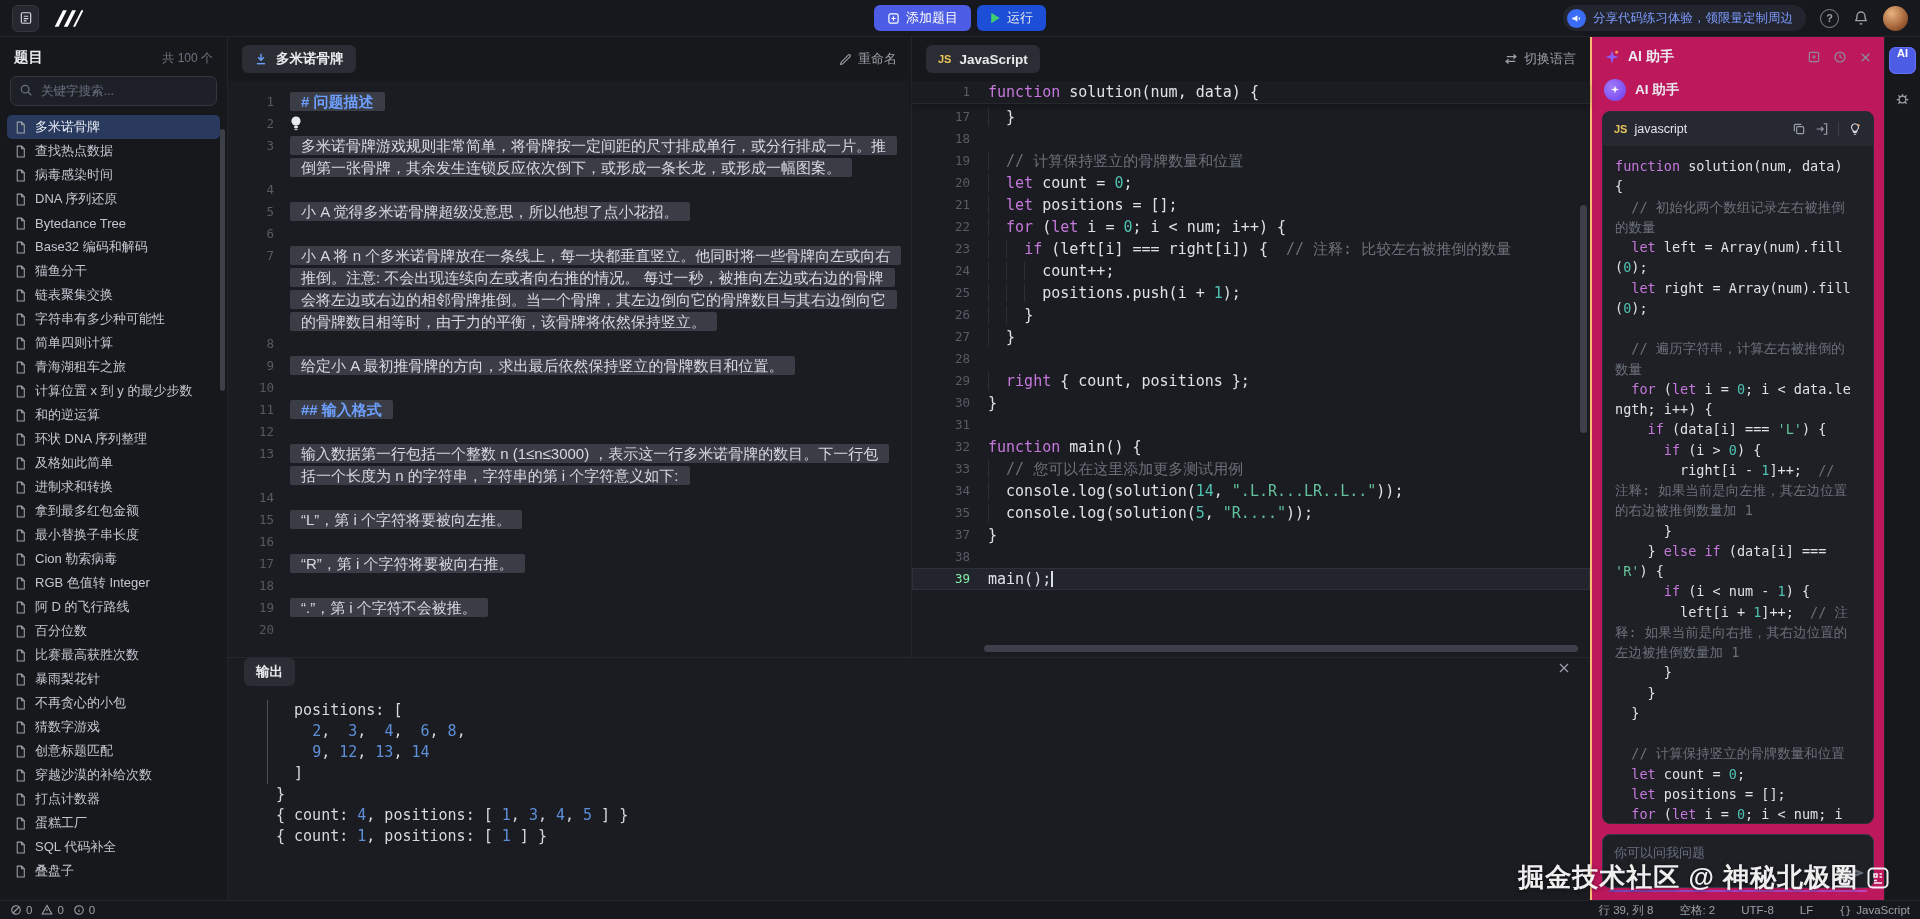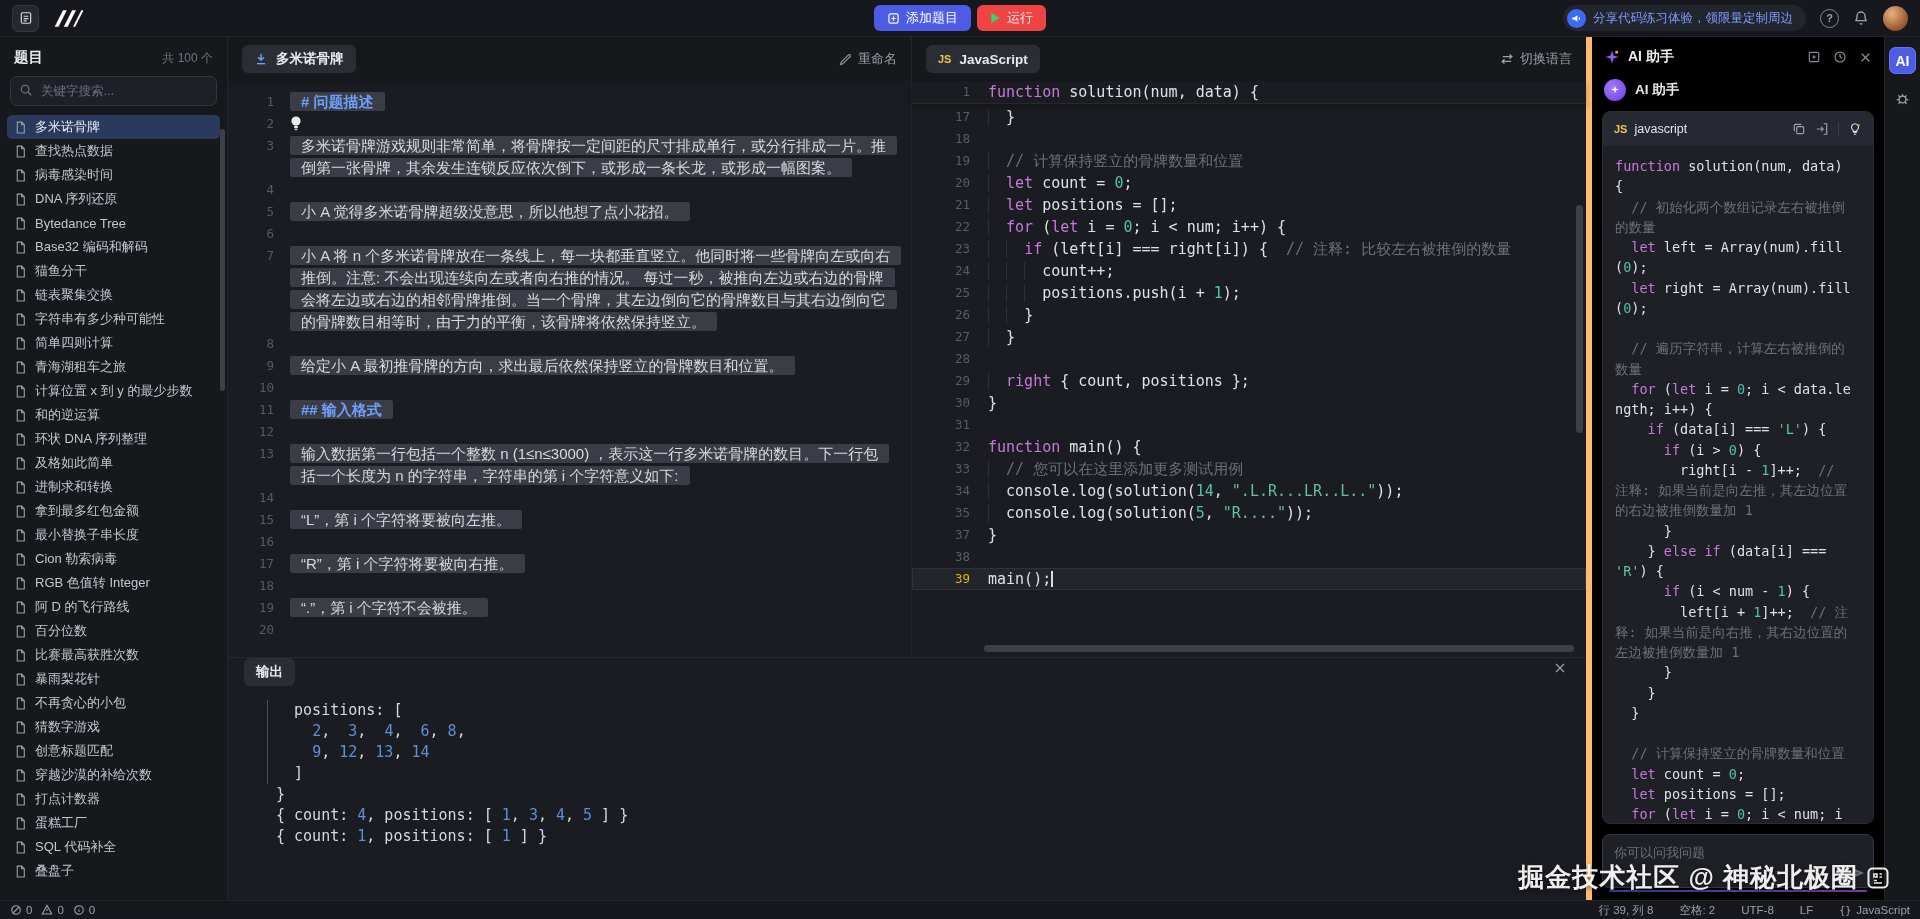--- a/index.html
+++ b/index.html
@@ -10,21 +10,21 @@
   .topbar{flex:0 0 37px;height:37px;background:#17181d;border-bottom:1px solid #23252b;display:flex;
           align-items:center;padding:0 12px;box-sizing:border-box;position:relative;z-index:20;}
   .tb-left{display:flex;align-items:center;gap:14px}
   .tb-iconbtn{width:27px;height:27px;border-radius:6px;background:#26282f;border:1px solid #34373f;
           display:flex;align-items:center;justify-content:center;cursor:pointer;padding:0}
   .logo{display:flex;align-items:center}
   .tb-center{position:absolute;left:50%;top:0;height:100%;transform:translateX(-50%);display:flex;align-items:center;gap:6px}
   .btn{height:26px;border:none;border-radius:6px;display:flex;align-items:center;gap:6px;font-size:13px;
        font-family:inherit;padding:0 13px;cursor:pointer}
   .btn-add{background:#4c5ce4;color:#fff}
-  .btn-run{background:#ef4444;color:#e8eaed}
+  .btn-run{background:#1d4ed8;color:#e8eaed}
   .tb-right{margin-left:auto;display:flex;align-items:center;gap:14px}
   .promo{height:26px;border-radius:13px;background:#23252e;display:flex;align-items:center;gap:7px;
          padding:0 13px 0 4px;font-size:12.5px;color:#7d9bff;cursor:pointer}
   .promo-ic{width:19px;height:19px;border-radius:50%;background:#3a6cf5;display:flex;align-items:center;justify-content:center}
   .help{width:17px;height:17px;border-radius:50%;border:1.5px solid #82868f;color:#9ba0aa;font-size:11px;
         display:flex;align-items:center;justify-content:center;font-weight:bold}
   .avatar{width:25px;height:25px;border-radius:50%;background:radial-gradient(circle at 35% 30%,#e8b27d,#9c5c33 65%,#53341d)}
   
   .main{flex:1;display:flex;min-height:0}
   
@@ -63,40 +63,40 @@
   .hl{background:#3a3d45;padding:1px 11px;border-radius:2px;box-decoration-break:clone;-webkit-box-decoration-break:clone}
   .mdh{color:#6d9fff;font-weight:bold}
   
   .editor{flex:1;background:#1b1c21;display:flex;flex-direction:column;position:relative;min-width:0}
   .jsbadge{color:#e7c35a;font-weight:bold;font-size:11px}
   .erow{display:flex;height:22px;position:relative}
   .erow .g{flex:0 0 58px;text-align:right;padding-right:18px;color:#585c66;
            font-family:"DejaVu Sans Mono",monospace;font-size:12.5px;line-height:22px;user-select:none}
   .erow .code{font-family:"DejaVu Sans Mono",monospace;font-size:15px;line-height:22px;white-space:pre;color:#dee1e8}
   .erow.cur{background:#23252d;box-shadow:inset 0 0 0 1px #2e313b}
-  .erow.cur .g{color:#eab308}
+  .erow.cur .g{color:#86efac}
   .sticky{border-bottom:1px solid #26282e;box-shadow:0 3px 6px rgba(0,0,0,.25);background:#1b1c21;z-index:2}
   .tok-k{color:#c678dd}.tok-s{color:#63c29c}.tok-n{color:#4fc1b0}.tok-c{color:#6b7079}
   .ig{box-shadow:inset 1px 0 0 #2b2e36}
   .caret{display:inline-block;width:2px;height:16px;background:#d8dce4;vertical-align:-3px}
   .e-body{flex:1;overflow:hidden;padding-top:2px}
   .e-hscroll{position:absolute;left:72px;right:12px;bottom:5px;height:7px;border-radius:4px;background:#3d4049;cursor:pointer}
   .e-vscroll{position:absolute;right:3px;top:168px;width:7px;height:228px;border-radius:4px;background:#3d4049;cursor:pointer}
   
   .output{flex:0 0 242px;height:242px;border-top:1px solid #26282e;background:#1b1c21;display:flex;
           flex-direction:column;position:relative}
   .o-head{flex:0 0 42px;display:flex;align-items:flex-start;justify-content:space-between;padding:0 16px}
   .o-close{color:#9ba0aa;cursor:pointer;padding:4px}
   .o-body{flex:1;overflow:hidden;padding:0 0 6px 34px;font-family:"DejaVu Sans Mono",monospace;
           font-size:15px;line-height:21px;color:#d6d9df;white-space:pre}
   .oline{padding-left:14px}
   .oline.guided{background:linear-gradient(#4a4e58,#4a4e58) 5px 0/1px 100% no-repeat}
   .num{color:#5d8fd8}
   
-  .assistant{flex:0 0 292px;width:292px;background:#000000;border-left:6px solid #fdba74;display:flex;
+  .assistant{flex:0 0 292px;width:292px;background:#be185d;border-left:2px solid #fdba74;display:flex;
              flex-direction:column;position:relative;min-height:0}
   .a-head{flex:0 0 40px;display:flex;align-items:center;gap:8px;padding:0 12px;font-weight:bold;font-size:14px;color:#eceef2}
   .a-icons{margin-left:auto;display:flex;gap:12px;align-items:center}
   .a-icons span{cursor:pointer;display:flex}
   .a-chip{display:flex;align-items:center;gap:9px;padding:2px 12px 10px;font-size:13.5px;color:#e8eaed;font-weight:bold}
   .pdot{width:22px;height:22px;border-radius:50%;background:radial-gradient(circle at 35% 35%,#a07bf8,#6d3df0);
         display:flex;align-items:center;justify-content:center}
   .code-card{margin:0 10px;background:#1e2026;border:1px solid #2a2d35;border-radius:8px;flex:1;min-height:0;
              display:flex;flex-direction:column;overflow:hidden}
   .cc-head{flex:0 0 34px;background:#262932;display:flex;align-items:center;padding:0 11px;gap:7px;font-size:12.5px;color:#e3e5ea}
@@ -108,22 +108,22 @@
   .ask{flex:0 0 52px;margin:10px 10px 12px;background:#1e2026;border:1px solid #34384a;border-radius:8px;position:relative}
   .ask::after{content:'';position:absolute;left:6px;right:6px;bottom:-5px;height:2px;border-radius:2px;
               background:linear-gradient(90deg,#4a5de0,#8a5cf6,#c05cf6);opacity:.65}
   .ask textarea{width:100%;height:100%;box-sizing:border-box;background:transparent;border:none;resize:none;
                 outline:none;color:#dfe1e5;font-family:"Liberation Sans",sans-serif;font-size:13px;padding:9px 26px 9px 11px}
   .ask textarea::placeholder{color:#697080}
   .ask .send{position:absolute;right:7px;bottom:6px;cursor:pointer}
   
   .rail{flex:0 0 36px;width:36px;background:#17181c;border-left:1px solid #23252b;display:flex;
         flex-direction:column;align-items:center;padding-top:10px;gap:16px;box-sizing:border-box}
-  .ai-btn{width:27px;height:27px;border-radius:7px;background:#4c5ce4;color:#fff;font-size:14px;font-weight:bold;
-          display:flex;align-items:center;justify-content:center;cursor:pointer;box-shadow:inset 0 0 0 1px #6471f2}
+  .ai-btn{width:27px;height:27px;border-radius:7px;background:#4c5ce4;color:#fff;font-size:11px;font-weight:bold;
+          display:flex;align-items:flex-start;justify-content:center;cursor:pointer;box-shadow:inset 0 0 0 1px #6471f2}
   .rail-ic{cursor:pointer}
   
   .statusbar{flex:0 0 19px;height:19px;background:#17181d;border-top:1px solid #23252b;display:flex;
              align-items:center;padding:0 10px;font-size:11.5px;color:#9ba0aa;box-sizing:border-box;z-index:20}
   .st-left{display:flex;gap:9px;align-items:center}
   .st-item{display:flex;gap:4px;align-items:center;cursor:pointer}
   .st-right{margin-left:auto;display:flex;gap:26px;align-items:center}
   .st-right .st-item{gap:5px}
   .braces{font-family:"DejaVu Sans Mono",monospace;font-size:10px;color:#9ba0aa}
   

